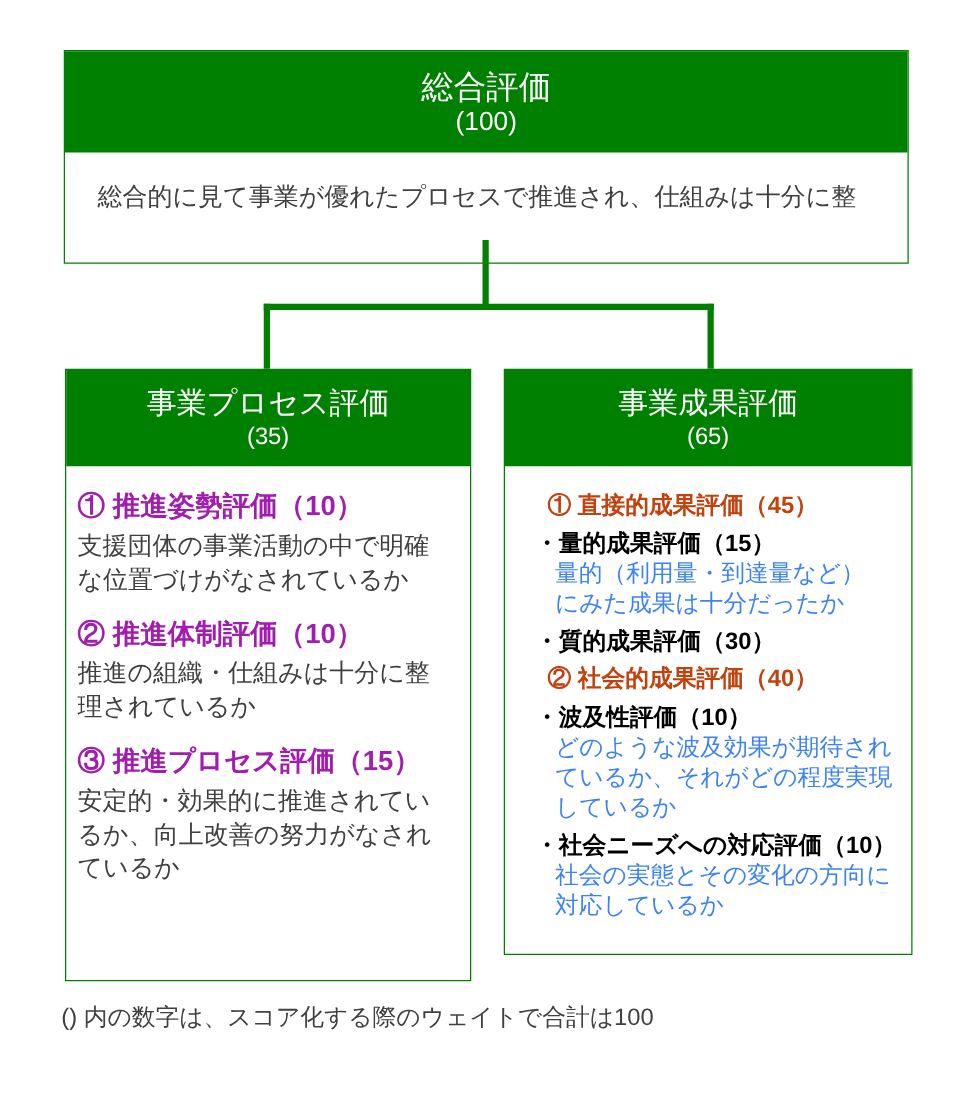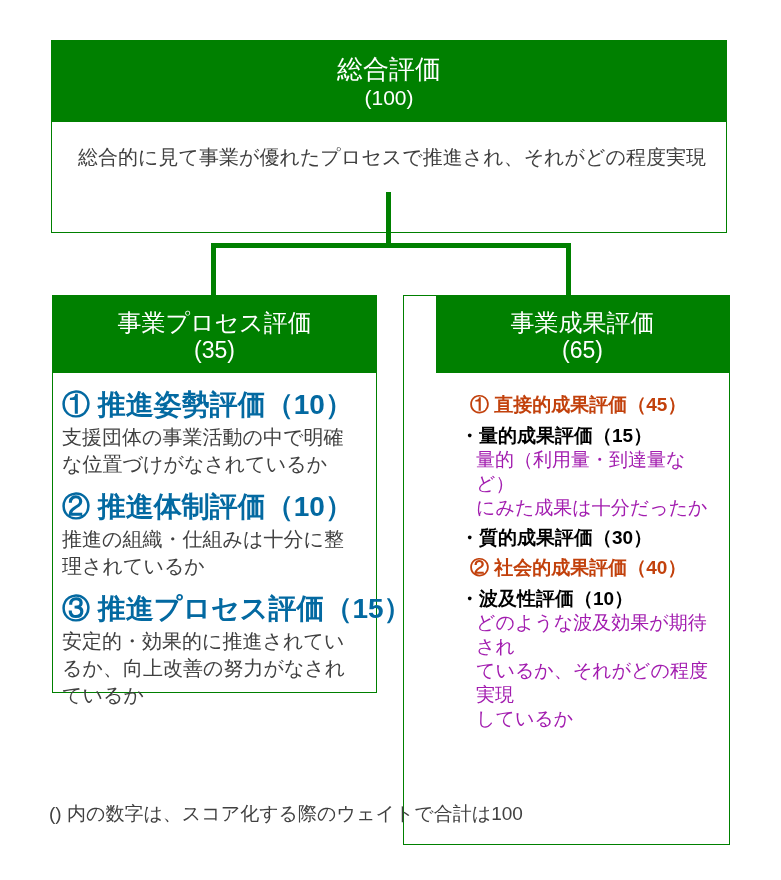--- a/index.html
+++ b/index.html
@@ -23,50 +23,50 @@
   .box-header {
     background: #008000;
     color: #ffffff;
     display: flex;
     flex-direction: column;
     justify-content: center;
     align-items: center;
     text-align: center;
   }
   
-  .root-box { left: 51px; top: 40px; width: 676px; height: 193px; }
+  .root-box { left: 51px; top: 40px; width: 676px; height: 171px; }
   .root-box .box-header { height: 81px; }
   .root-title { font-size: 26px; line-height: 32px; }
   .root-weight { font-size: 21px; line-height: 26px; }
   .root-desc {
     height: 70px;
     display: flex;
     align-items: center;
     padding-left: 26px;
     font-size: 20px;
     color: #404040;
   }
   
   .conn { position: absolute; background: #008000; }
   .conn-stem  { left: 386px; top: 192px; width: 5px;   height: 53px; }
   .conn-h     { left: 211px; top: 243px; width: 360px; height: 5px;  }
   .conn-left  { left: 211px; top: 243px; width: 5px;   height: 53px; }
   .conn-right { left: 566px; top: 243px; width: 5px;   height: 53px; }
   
-  .left-box  { left: 52px;  top: 295px; width: 325px; height: 398px; }
-  .right-box { left: 403px; top: 295px; width: 327px; height: 550px; padding-left: 32px; }
+  .left-box  { left: 52px;  top: 295px; width: 325px; height: 490px; }
+  .right-box { left: 403px; top: 295px; width: 327px; height: 469px; }
   .child-header { height: 77px; }
   .child-title  { font-size: 24px; line-height: 30px; }
-  .child-weight { font-size: 23px; line-height: 24px; }
+  .child-weight { font-size: 19px; line-height: 24px; }
   
   .left-content { padding: 18px 12px 0 9px; }
   .eval-item { margin-bottom: 15px; }
   .item-heading {
-    font-size: 28px; line-height: 27px;
-    font-weight: bold; color: #0369a1;
+    font-size: 22px; line-height: 27px;
+    font-weight: bold; color: #a21caf;
     white-space: nowrap;
     margin-bottom: 6px;
   }
   .item-body {
     font-size: 20px; line-height: 27px;
     color: #404040;
     white-space: pre-line;
   }
   
   .right-content { padding: 18px 6px 0 14px; }
@@ -78,21 +78,21 @@
   }
   .group-heading.second { margin-top: 4px; }
   .sub-item { margin-left: 10px; margin-top: 5px; }
   .sub-heading {
     font-size: 19px; line-height: 25px;
     font-weight: bold; color: #000000;
     white-space: nowrap;
   }
   .sub-body {
     font-size: 19px; line-height: 24px;
-    color: #a21caf;
+    color: #3b82f6;
     margin-left: 16px;
     white-space: pre-line;
   }
   
   .footnote {
     position: absolute;
     left: 49px; top: 801px;
     font-size: 19px;
     color: #404040;
   }
@@ -100,21 +100,21 @@
 </head>
 <body>
 
 <div class="canvas">
 
   <div class="box root-box">
     <div class="box-header">
       <div class="root-title">総合評価</div>
       <div class="root-weight">(100)</div>
     </div>
-    <div class="root-desc">総合的に見て事業が優れたプロセスで推進され、それがどの程度実現</div>
+    <div class="root-desc">総合的に見て事業が優れたプロセスで推進され、仕組みは十分に整</div>
   </div>
 
   <div class="conn conn-stem"></div>
   <div class="conn conn-h"></div>
   <div class="conn conn-left"></div>
   <div class="conn conn-right"></div>
 
   <div class="box left-box">
     <div class="box-header child-header">
       <div class="child-title">事業プロセス評価</div>
@@ -155,18 +155,23 @@
       <div class="sub-item">
         <div class="sub-heading">・質的成果評価（30）</div>
       </div>
       <div class="group-heading second">② 社会的成果評価（40）</div>
       <div class="sub-item">
         <div class="sub-heading">・波及性評価（10）</div>
         <div class="sub-body">どのような波及効果が期待され
 ているか、それがどの程度実現
 しているか</div>
       </div>
+      <div class="sub-item">
+        <div class="sub-heading">・社会ニーズへの対応評価（10）</div>
+        <div class="sub-body">社会の実態とその変化の方向に
+対応しているか</div>
+      </div>
     </div>
   </div>
 
   <div class="footnote">() 内の数字は、スコア化する際のウェイトで合計は100</div>
 
 </div>
 
 </body></html>

